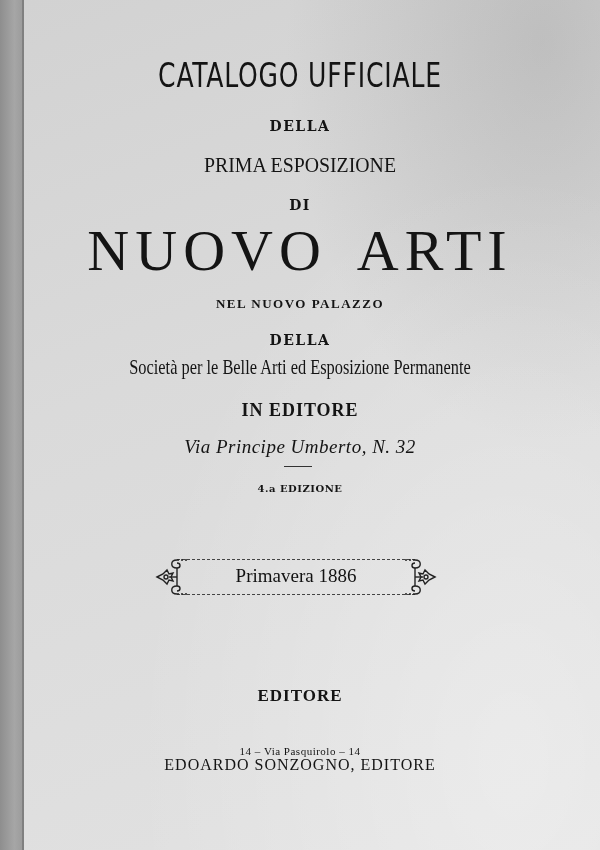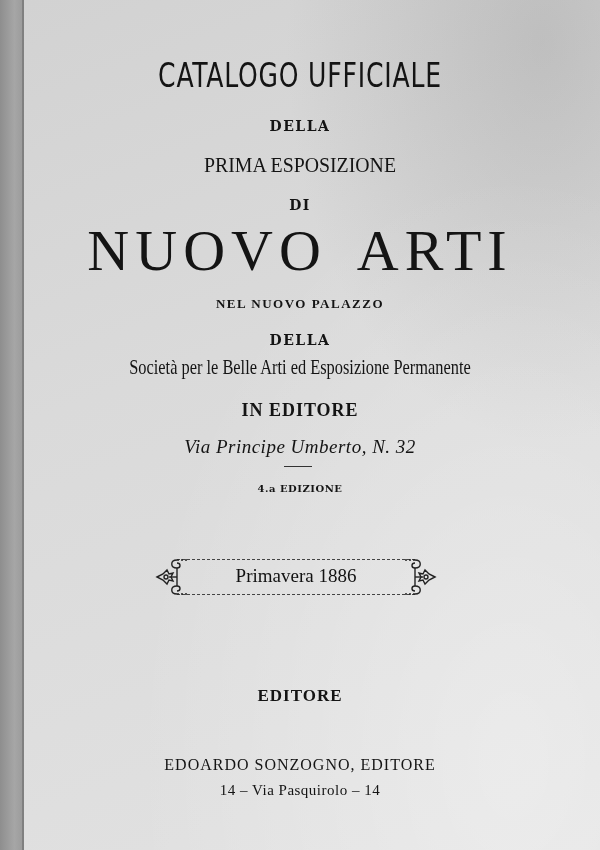--- a/index.html
+++ b/index.html
@@ -158,23 +158,23 @@
       letter-spacing: 1px;
     }
     .editore {
       top: 715px;
       font-family: "Liberation Serif", serif;
       font-size: 16px;
       letter-spacing: 1px;
       margin-top: 41px;
     }
     .address {
-      top: 782px;
-      font-family: "Liberation Serif", serif;
-      font-size: 15px;
+      top: 745px;
+      font-family: "Liberation Serif", serif;
+      font-size: 11px;
       letter-spacing: 0.5px;
     }
   </style>
 </head>
 <body>
 
 <div class="spine"></div>
 <div class="spine-edge"></div>
 <div class="page"></div>
 

